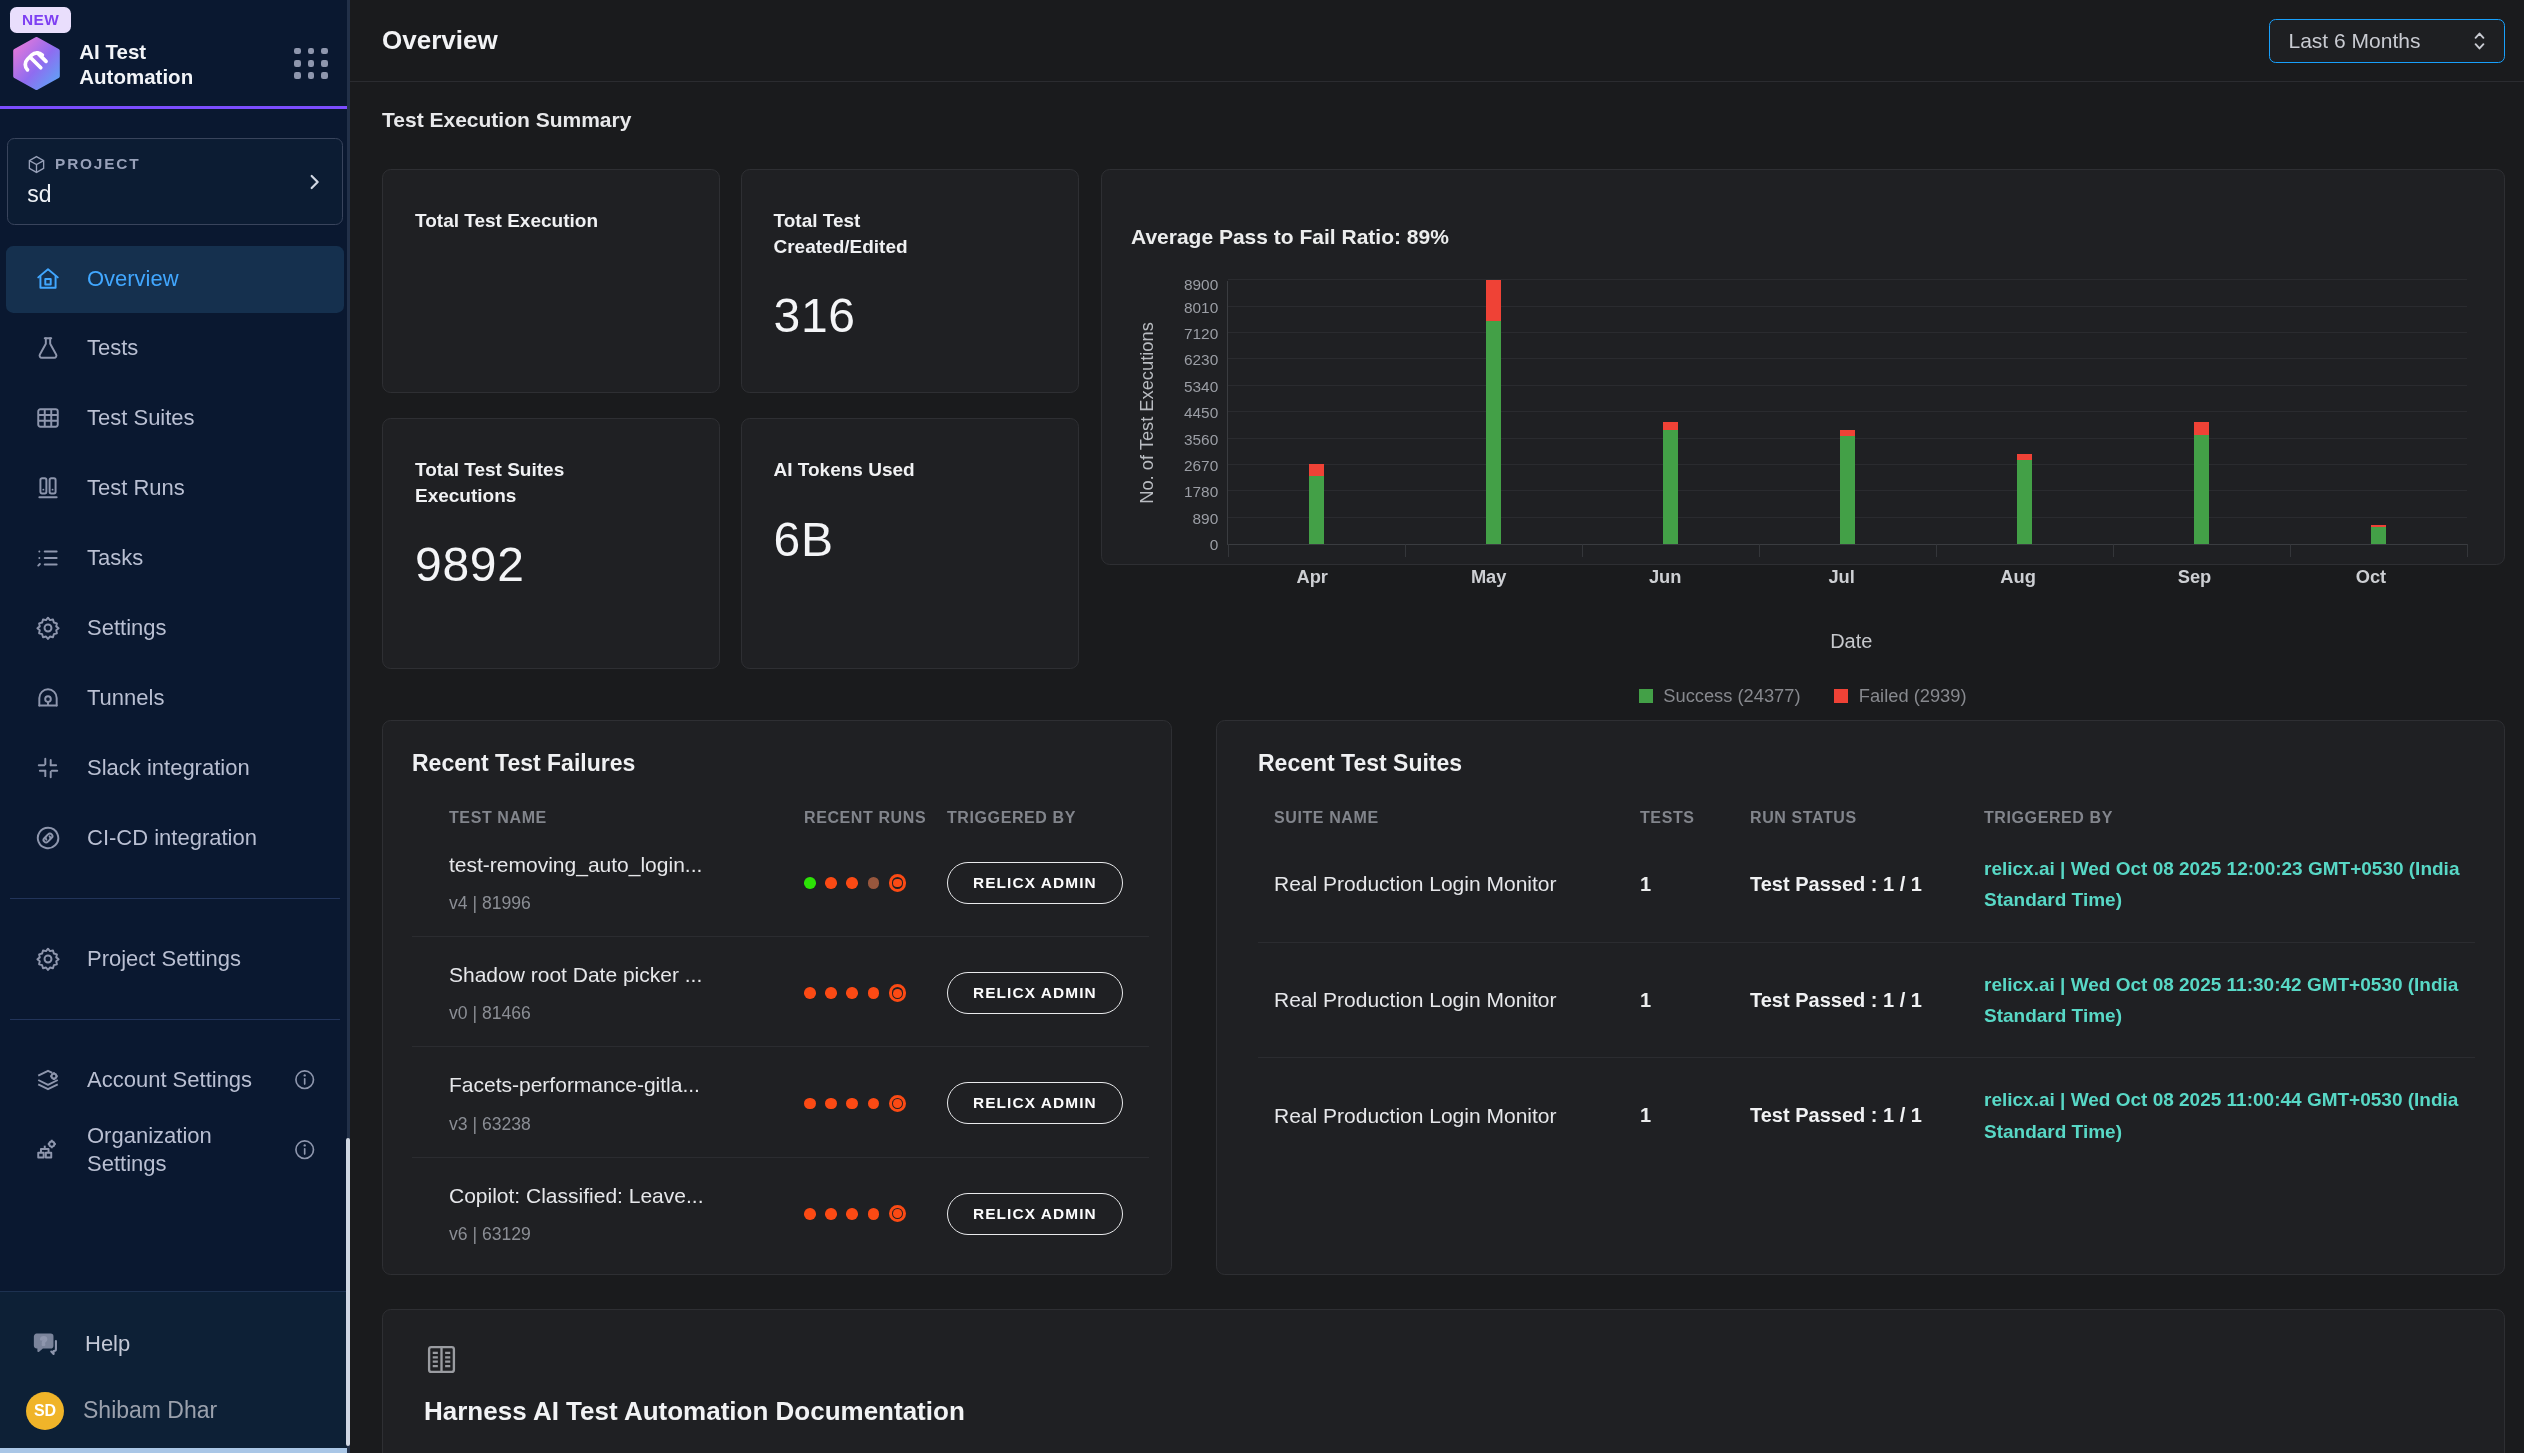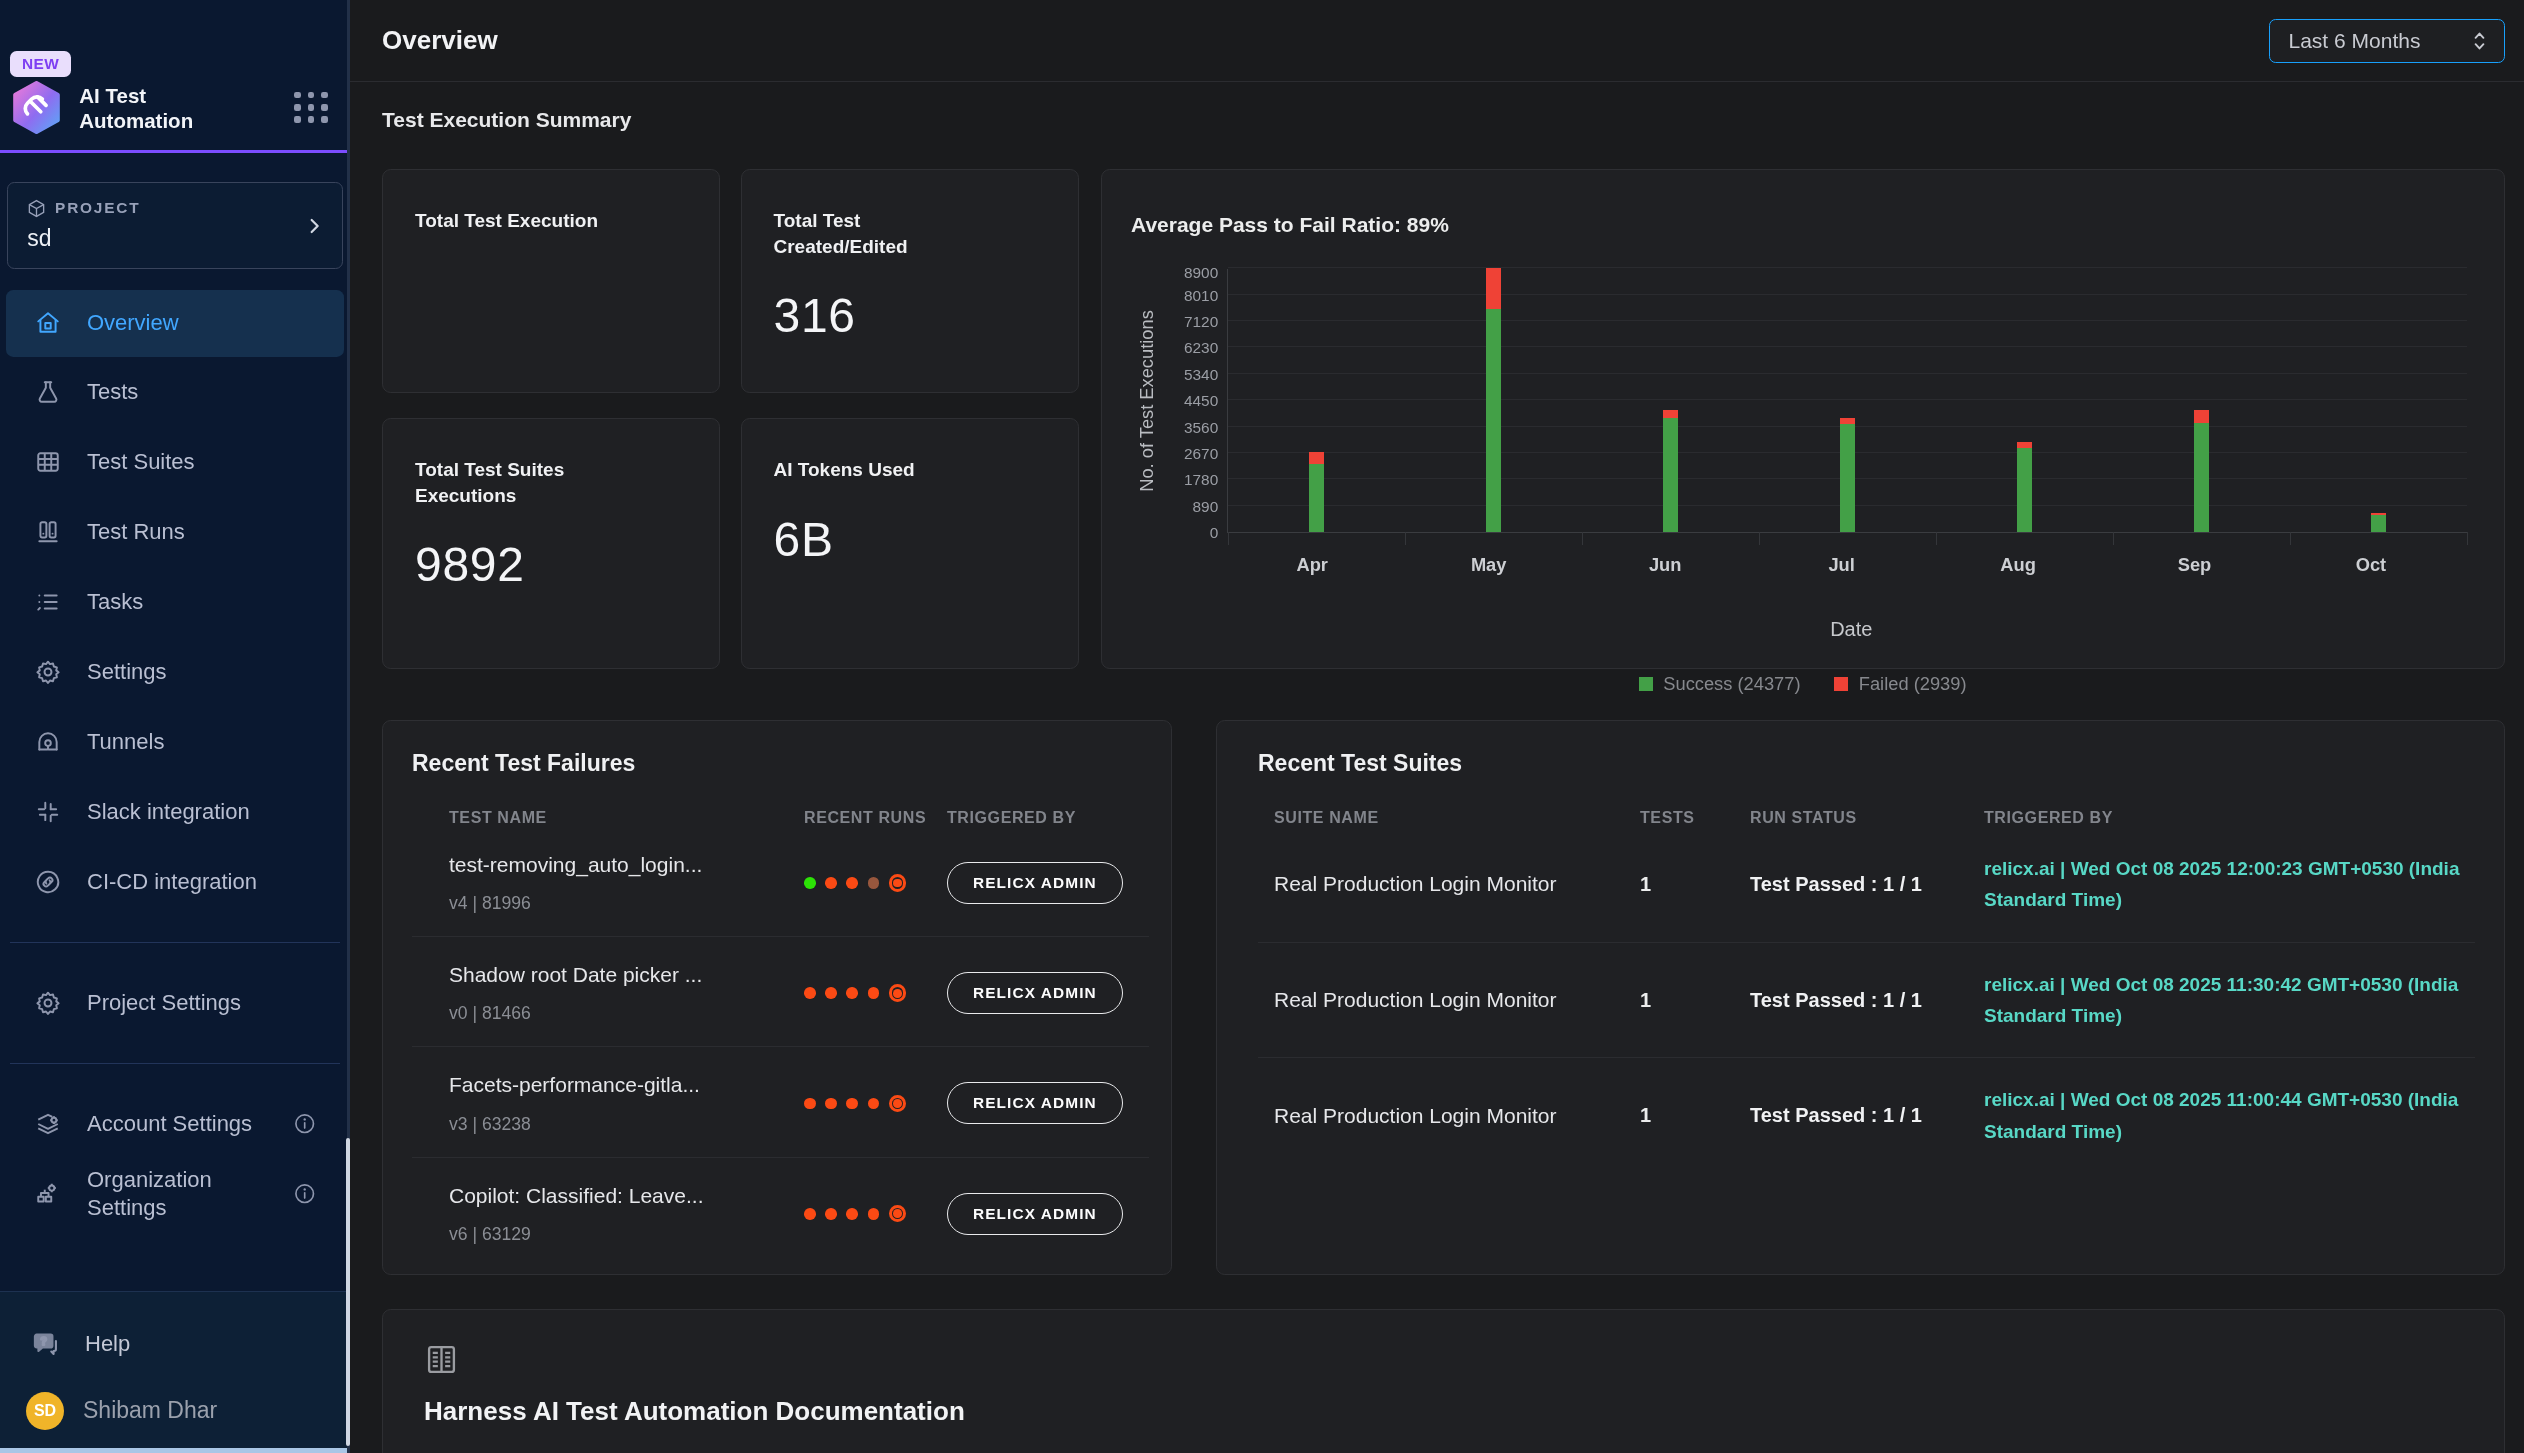--- a/index.html
+++ b/index.html
@@ -3,21 +3,21 @@
 <meta charset="utf-8">
 <style>
   * { margin:0; padding:0; box-sizing:border-box; }
   html,body { width:2525px; height:1453px; overflow:hidden; background:#1a1b1d;
               font-family:"Liberation Sans", sans-serif; }
   .stage { position:relative; width:2525px; height:1453px; display:flex; }
 
   
   .sidebar { position:relative; width:350px; height:100%; background:#0a1830;
              flex:0 0 350px; display:flex; flex-direction:column; }
-  .sb-head { position:relative; padding:7.3px 10.3px 0 10.3px; height:106px;margin-top:44px; }
+  .sb-head { position:relative; padding:7.3px 10.3px 0 10.3px; height:106px; }
   .new-badge { display:inline-block; background:#e9defc; color:#7e3ff2; font-size:15.4px;
                font-weight:700; padding:3.7px 11.7px; border-radius:6.6px; letter-spacing:0.4px; }
   .logo-row { display:flex; align-items:center; margin-top:4.4px; gap:16px; }
   .hexlogo { width:53px; height:53px; flex:0 0 53px; }
   .app-title { color:#f2f4f8; font-size:20.5px; font-weight:700; line-height:1.22; width:168px; }
   .apps-grid { margin-left:auto; margin-right:10.3px; width:35px; height:32px; display:grid;
                grid-template-columns:repeat(3,1fr); gap:5.1px; align-self:center; }
   .apps-grid i { width:6.6px; height:6.6px; border-radius:2.2px; background:#8e96ad; }
   .purple-rule { height:2.9px; background:#7c4dff; width:100%; }
 
@@ -70,21 +70,21 @@
 
   .top-grid { display:flex; gap:22px; }
   .stat-grid { display:grid; grid-template-columns:338px 338px; grid-template-rows:224px 251px;
                gap:25px 20.5px; flex:0 0 697px; }
   .card { background:#1f2023; border:0.7px solid #2e2f33; border-radius:8.8px; }
   .stat-card { padding:38px 32px; }
   .stat-label { color:#f0f1f3; font-size:19px; font-weight:700; line-height:1.35; width:220px; }
   .stat-value { color:#f4f5f7; font-size:48px; font-weight:400; letter-spacing:0.7px; margin-top:29px; }
 
   
-  .chart-card { flex:1; height:500px; padding:43px 29px 0 29px; position:relative; }
+  .chart-card { flex:1; height:396px; padding:55px 29px 0 29px; position:relative; }
   .chart-title { color:#eceded; font-size:21px; font-weight:700; }
   .chart-wrap { display:flex; margin-top:32px; }
   .ylab-col { width:32px; position:relative; }
   .ylab-col span { position:absolute; top:50%; left:50%; transform:translate(-50%,-50%) rotate(-90deg);
                    white-space:nowrap; color:#b9bcc1; font-size:18.3px; }
   .yaxis { width:64px; position:relative; height:264px; }
   .yaxis .yt { position:absolute; right:8.8px; transform:translateY(-50%); color:#9b9ea5; font-size:15.4px; }
   .plot { flex:1; position:relative; height:264px; border-left:0.7px solid #3a3c40;
           border-bottom:0.7px solid #3a3c40; margin-right:7.3px; }
   .gridline { position:absolute; left:0; right:0; height:0.7px; background:#2a2b2f; }

